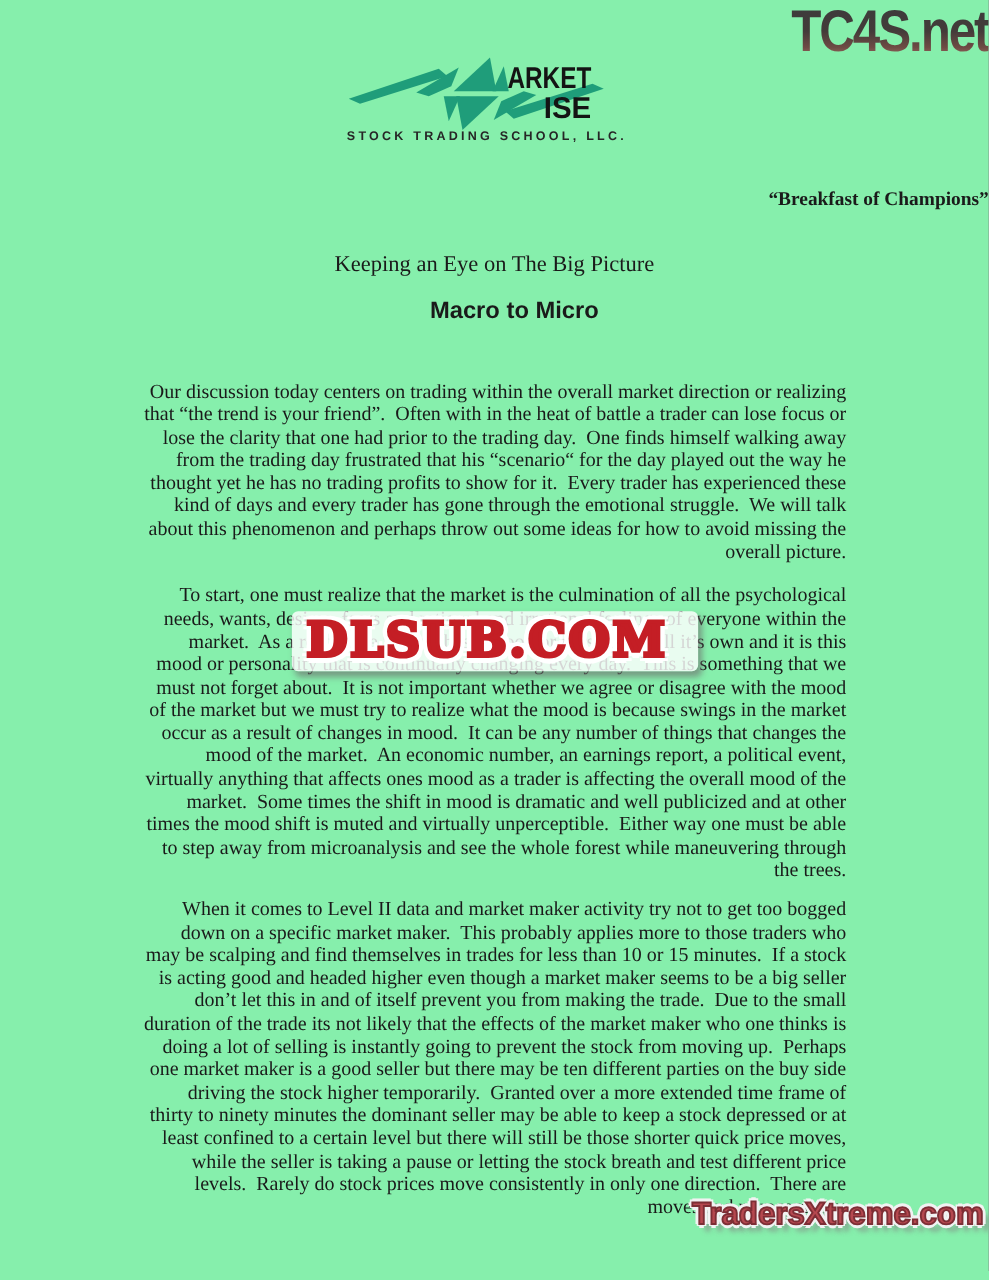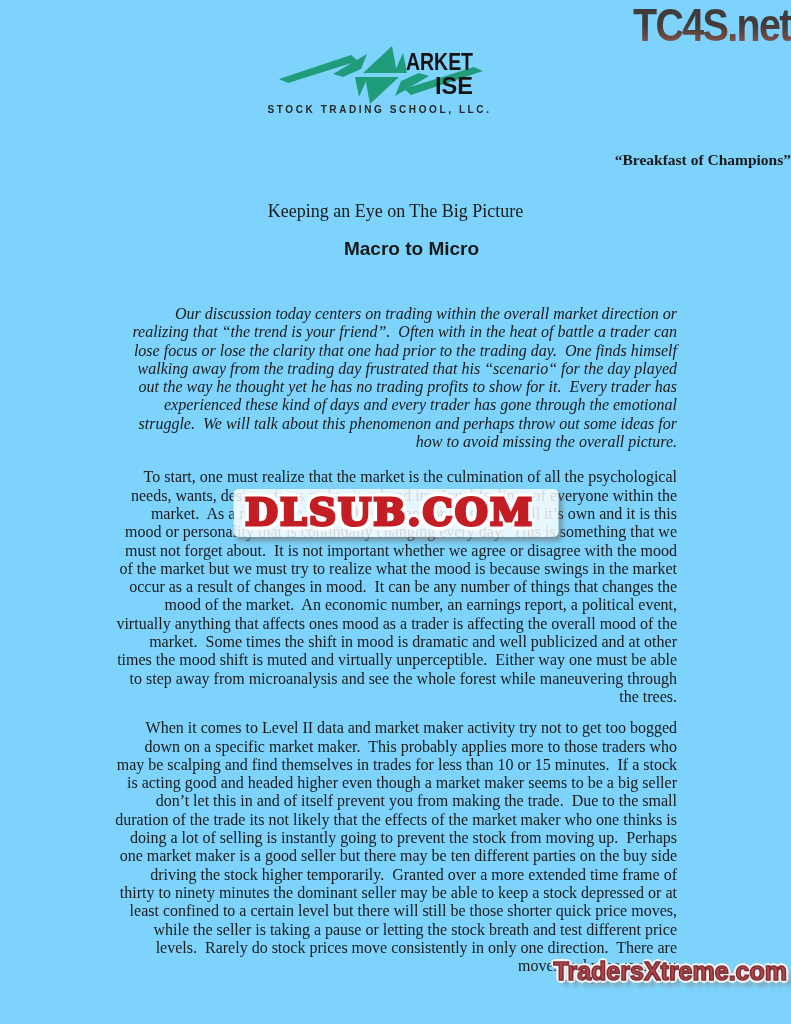--- a/index.html
+++ b/index.html
@@ -1,20 +1,20 @@
 <!DOCTYPE html>
 <html><head>
 <meta charset="utf-8">
 <style>
   html,body{margin:0;padding:0;background:#888;}
   .page{
     position:relative;
     width:791px;height:1024px;
     margin:0 auto;
-    background:#7dd3fc;
+    background:#86efac;
     font-family:"Liberation Serif", serif;
     color:#1a1a1a;
     overflow:hidden;
   }
 
   
   .tc4s{
     position:absolute; top:2px; right:0px;
     font-family:"Liberation Sans", sans-serif;
     font-weight:bold; font-size:47px; line-height:46px;
@@ -23,21 +23,21 @@
     background:linear-gradient(180deg,#3c3c3c 0%,#433b39 50%,#6e4b44 78%,#a5786b 100%);
     -webkit-background-clip:text; background-clip:text;
     color:transparent;
   }
 
   
   .logo-svg{ position:absolute; left:275px; top:42px; }
   .bolt{ fill:#1f9d7a; }
   .logo-word{ font-family:"Liberation Sans", sans-serif; font-weight:bold; fill:#141414; }
   .logo-tagline{
-    position:absolute; left:265px; top:104px; width:229px;
+    position:absolute; left:275px; top:104px; width:229px;
     text-align:center; white-space:nowrap;
     font-family:"Liberation Sans", sans-serif;
     font-size:10px; font-weight:bold; letter-spacing:2.6px; color:#262626;
   }
 
   
   .h-quote{ position:absolute; top:151px; left:0; width:100%; text-align:right;
             font-size:15.5px; font-weight:bold; }
   .h-title{ position:absolute; top:201px; left:0; width:100%; text-align:center;
             font-size:18px; }
@@ -45,21 +45,21 @@
           font-family:"Liberation Sans", sans-serif; font-size:19px; font-weight:bold;margin-left:16px; }
 
   
   .body-text{ position:absolute; left:115px; top:305px; width:562px; }
   .body-text p{
     margin:0; font-size:16px; line-height:18.3px;
     white-space:pre-wrap;
     text-align:right;
   }
   .p-justify{ text-align:justify; }
-  .p1{ margin-bottom:17px !important;font-style:italic; }
+  .p1{ margin-bottom:17px !important; }
   .p2{ margin-bottom:13px !important; }
 
   
   .dlsub{
     position:absolute; top:489px; left:50%; transform:translateX(-50%);
     padding:1px 24px 3px 12px;
     background:rgba(255,255,255,0.82);
     border-radius:5px;
     box-shadow:3px 4px 5px rgba(110,110,110,0.65);
     font-family:"DejaVu Serif", serif;

